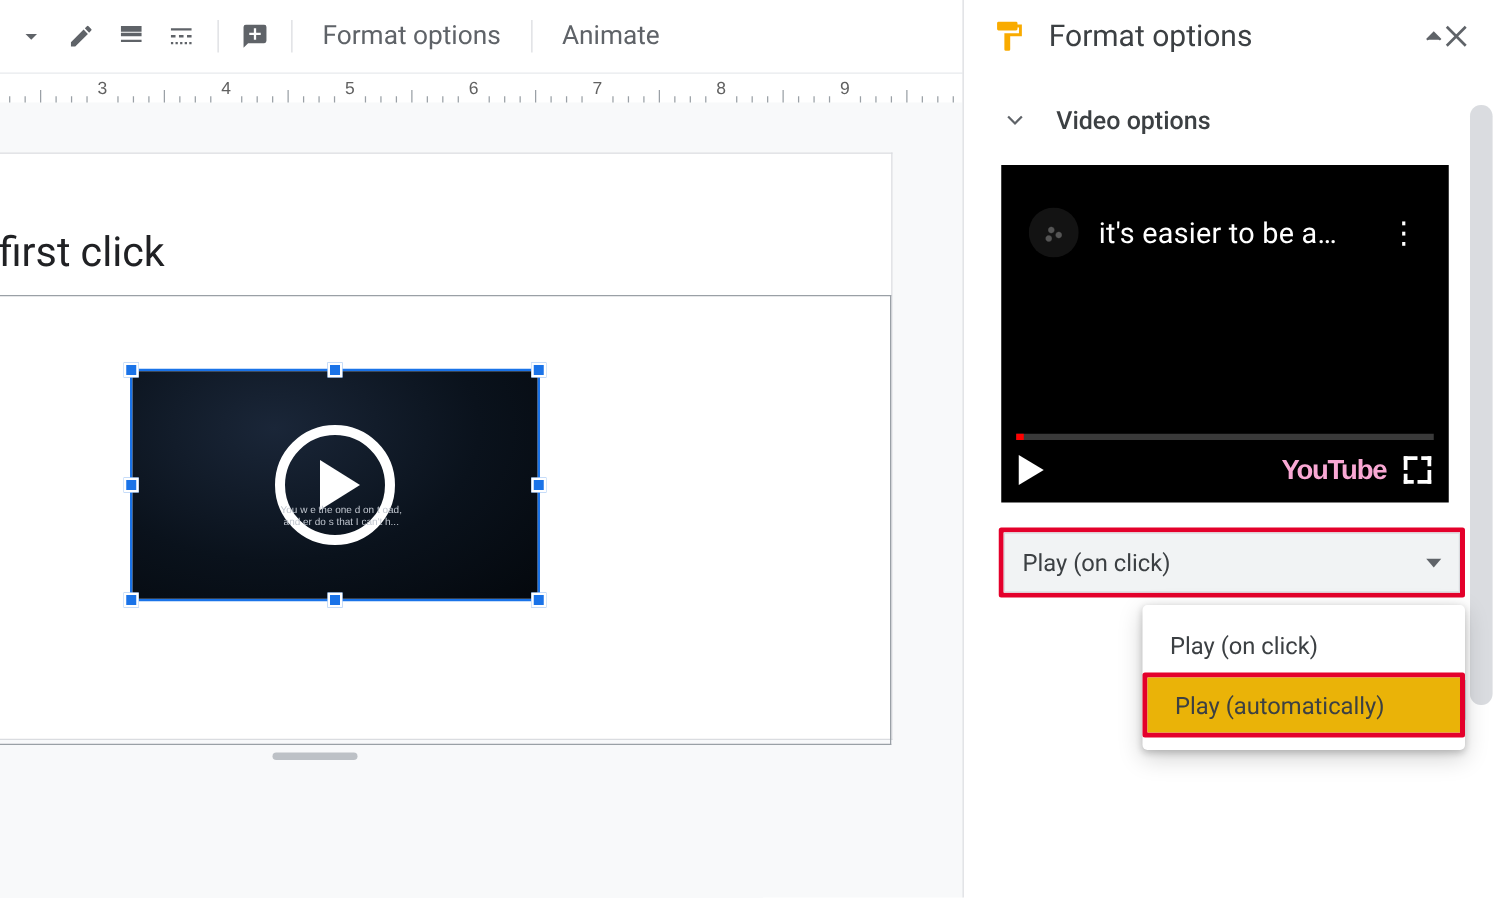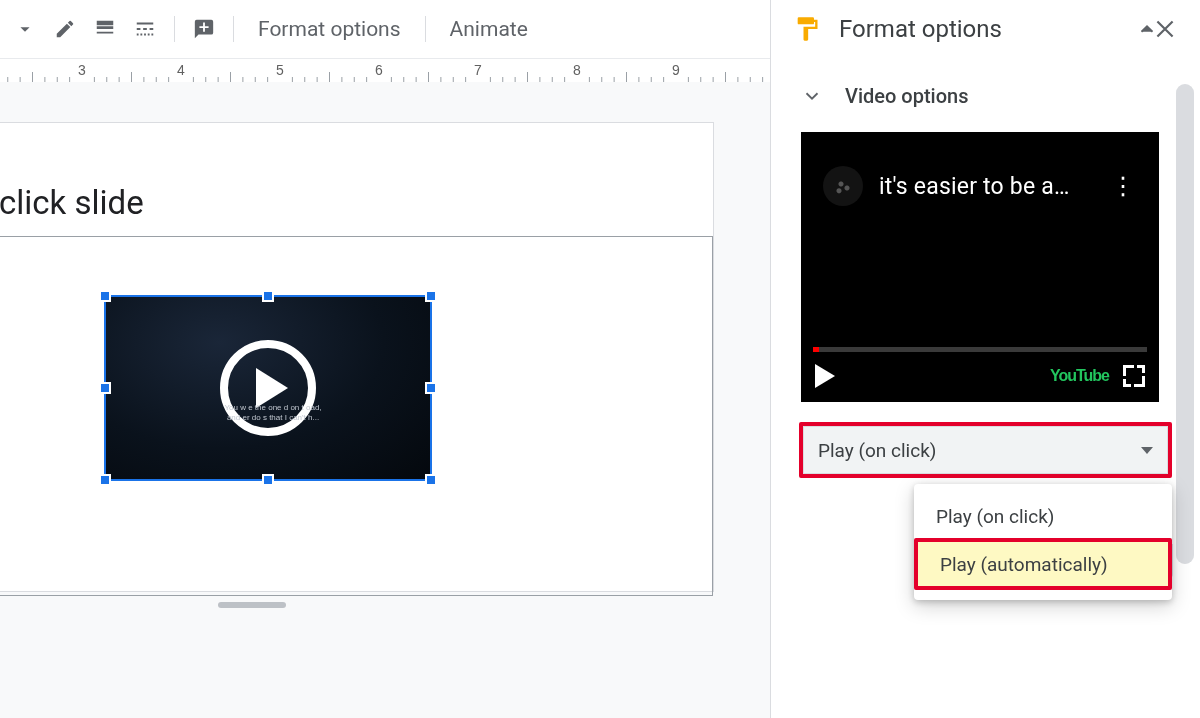--- a/index.html
+++ b/index.html
@@ -141,21 +141,21 @@
   }
   .pv-title{ font-size:23px; letter-spacing:.2px; flex:1; white-space:nowrap; overflow:hidden;}
   .pv-more{ font-size:24px; letter-spacing:2px; color:#fff; }
   .pv-progress{ position:absolute; left:12px; right:12px; bottom:50px; height:5px;
     background:#3a3a3a;}
   .pv-progress::before{content:"";position:absolute;left:0;top:0;height:5px;width:6px;background:#f00;}
   .pv-controls{position:absolute; left:14px; right:14px; bottom:10px; height:32px;
     display:flex; align-items:center; color:#fff;}
   .pv-play{width:0;height:0;border-left:20px solid #fff;border-top:12px solid transparent;border-bottom:12px solid transparent;}
   .yt-word{ font-family:Arial,sans-serif; letter-spacing:-1px; margin-left:auto;
-    font-weight:700; font-size:16px; color:#22c55e;}
+    font-weight:700; font-size:22px; color:#f9a8d4;}
   .yt-full{ margin-left:14px; width:22px;height:22px; position:relative;}
   .yt-full::before,.yt-full::after{content:"";position:absolute;width:8px;height:8px;border:3px solid #fff;}
   .yt-full::before{left:0;top:0;border-right:none;border-bottom:none;}
   .yt-full::after{right:0;bottom:0;border-left:none;border-top:none;}
   .yt-full .c2{position:absolute;right:0;top:0;width:8px;height:8px;border:3px solid #fff;border-left:none;border-bottom:none;}
   .yt-full .c3{position:absolute;left:0;bottom:0;width:8px;height:8px;border:3px solid #fff;border-right:none;border-top:none;}
 
   .dd-wrap{ position:relative; margin:20px 28px 0 28px; }
   .red-box{ border:4px solid #e4002b; border-radius:2px; }
   .dropdown{
@@ -168,21 +168,21 @@
   .menu{
     position:absolute; right:0; top:62px; width:258px;
     background:#fff; border-radius:4px; padding:10px 0;
     box-shadow:0 2px 6px rgba(0,0,0,.2),0 6px 20px rgba(0,0,0,.18);
     z-index:50;
   }
   .menu-item{
     height:44px; display:flex; align-items:center; padding:0 22px;
     font-size:19px; color:#3c4043; cursor:pointer;
   }
-  .menu-item.hover{ background:#fef9c3; }
+  .menu-item.hover{ background:#eab308; }
   .menu .red-box{ margin:0; }
 
   .behind-right{
     position:absolute; right:0; top:64px; width:82px; height:46px;
     border:1px solid #dadce0; border-radius:4px 4px 0 0;
     display:flex; align-items:center; justify-content:center;
   }
   .behind-right svg{width:22px;height:22px;stroke:#5f6368;stroke-width:2;fill:none;}
   .link-frag{
     position:absolute; right:-1px; top:122px;
@@ -298,21 +298,21 @@
         <text x="478" y="16" text-anchor="middle" font-size="14" fill="#616161" font-family="Arial">7</text>
         <text x="577" y="16" text-anchor="middle" font-size="14" fill="#616161" font-family="Arial">8</text>
         <text x="676" y="16" text-anchor="middle" font-size="14" fill="#616161" font-family="Arial">9</text>
       </svg>
   </div>
 </div>
 
 <div class="doc-bg"></div>
 
 <div class="canvas">
-  <div class="slide-title">click slide</div>
+  <div class="slide-title">first click</div>
   <div class="subtitle-box"></div>
 
   <div class="video-sel">
     <div class="thumb">
       <div class="play-ring"></div>
       <div class="caption">
         <span>You w   e the one                      d on t    oad,</span><br>
         <span>and    er do           s that I can't    h...</span>
       </div>
     </div>

